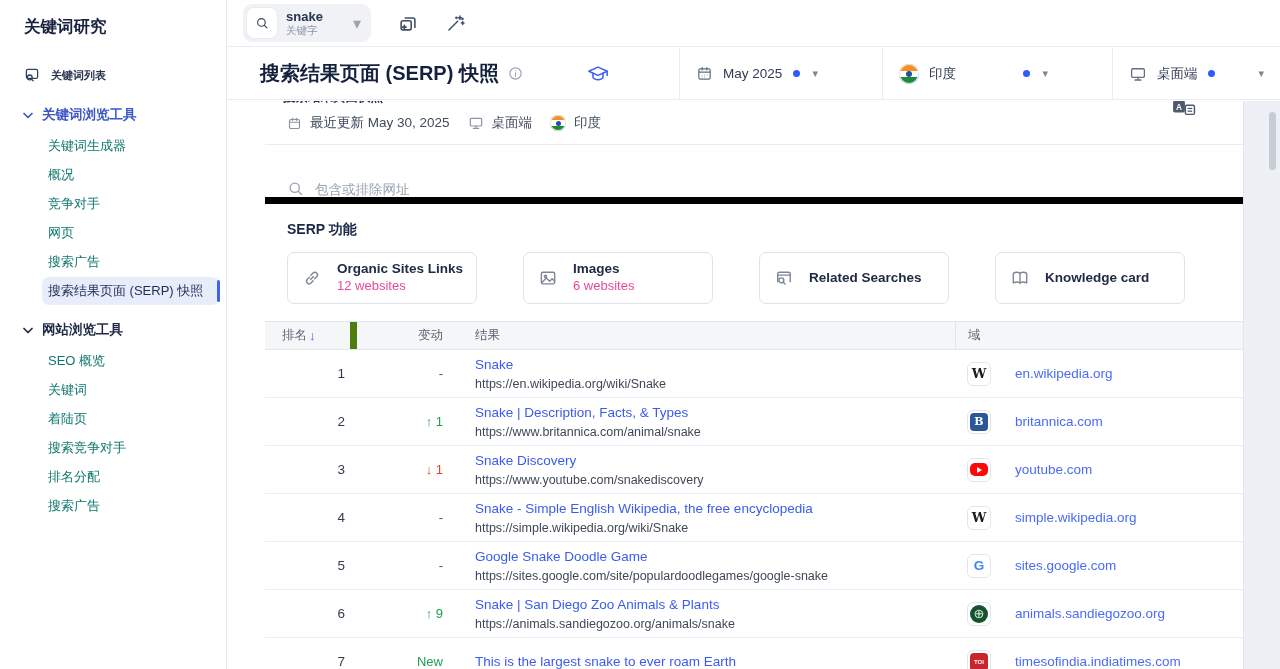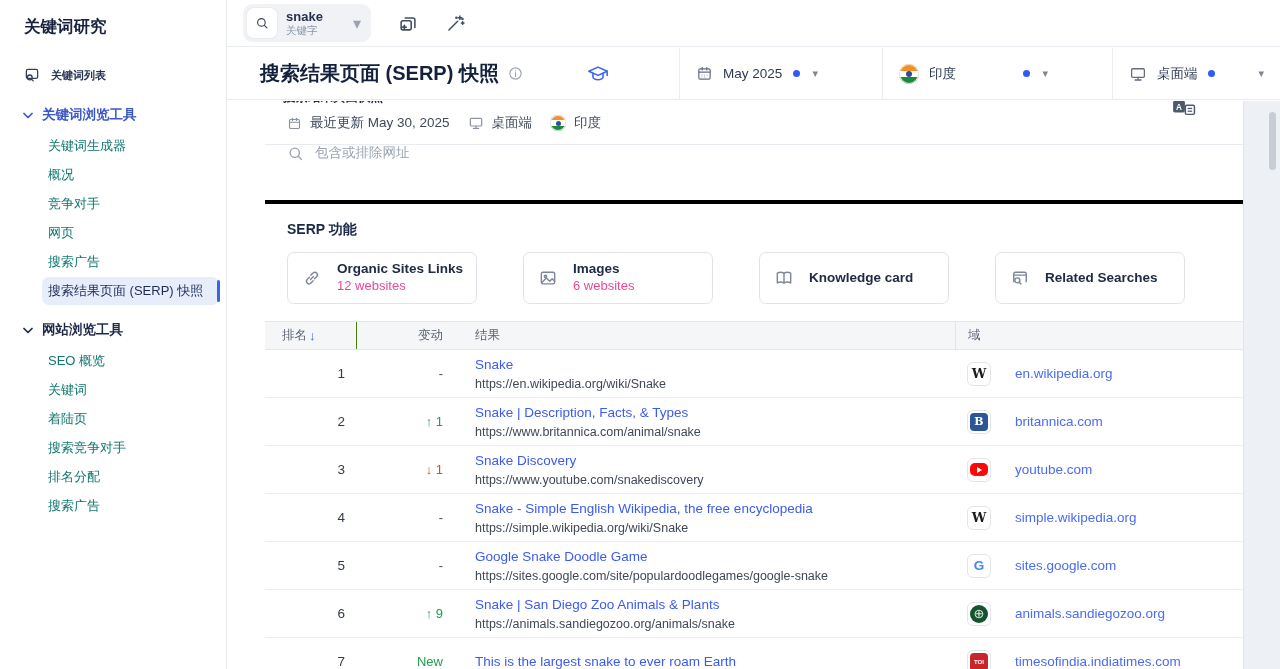--- a/index.html
+++ b/index.html
@@ -66,42 +66,42 @@
   .translate-btn { position:absolute; right:47px; top:-3px; cursor:pointer; }
 
   .clipped-heading { height:4px; overflow:hidden; margin-left:18px; }
   .clipped-heading span { display:block; font-size:12.5px; font-weight:700; color:#1d2a49; line-height:16px; margin-top:-12px; }
 
   .meta-row { display:flex; align-items:center; margin:5px 0 0 22px; height:26px; color:#3f4a5c; font-size:13.5px; }
   .meta-row .m-icon { color:#8b93a3; margin-right:8px; }
   .meta-sep { width:18px; }
   .divider { border-bottom:1px solid #e8ebef; margin-top:8px; }
 
-  .filter-row { display:flex; align-items:flex-start; height:59px; padding-left:22px; border-bottom:4px solid #000000; }
+  .filter-row { display:flex; align-items:flex-end; height:59px; padding-left:22px; border-bottom:7px solid #000000; }
   .filter-row .s-icon { color:#9aa3b2; margin-right:11px; }
   .filter-row input { border:none; outline:none; font-size:13.5px; color:#333f55; width:520px; font-family:inherit; background:transparent; }
   .filter-row input::placeholder { color:#9aa3b3; }
 
   .serp-title { margin:17px 0 0 22px; font-size:14px; font-weight:700; color:#1b2947; }
   .cards-row { display:flex; gap:46px; margin:13px 0 0 22px; }
   .feature-card { width:190px; height:52px; border:1px solid #dfe3e9; border-radius:7px; background:#fff; display:flex; align-items:center; padding:0 14px; cursor:pointer; }
   .feature-card .c-icon { color:#7e8798; flex:none; }
   .card-text { margin-left:15px; line-height:1.25; }
   .card-label { font-size:13.5px; font-weight:700; color:#202b45; white-space:nowrap; }
   .card-sub { font-size:13px; color:#ec4899; }
   .card-sub:empty { display:none; }
 
   
   .serp-table { margin-top:17px; }
   .thead { display:flex; align-items:center; height:29px; background:#f5f6f8; border-top:1px solid #e3e6ec; border-bottom:1px solid #e3e6ec; font-size:12.5px; color:#596274; }
   .col-rank { width:92px; flex:none; }
   .col-change { width:98px; flex:none; text-align:right; padding-right:12px; }
   .col-result { flex:1; padding-left:20px; }
   .col-domain { width:288px; flex:none; padding-left:12px; }
-  .thead .col-rank { display:flex; align-items:center; gap:2px; padding-left:17px; border-right:1px solid #4d7c0f; height:100%; cursor:pointer; }
+  .thead .col-rank { display:flex; align-items:center; gap:2px; padding-left:17px; border-right:7px solid #4d7c0f; height:100%; cursor:pointer; }
   .thead .col-domain { border-left:1px solid #e1e4e9; height:100%; display:flex; align-items:center; }
   .sort-arrow { color:#3e63f1; font-weight:700; font-size:13px; }
   .trow { display:flex; align-items:center; height:48px; border-bottom:1px solid #e9ecf0; background:#fff; }
   .trow .col-rank { text-align:right; padding-right:12px; font-size:13.5px; color:#313b4d; }
   .trow .col-change { font-size:13px; }
   .ct-none { color:#4a5568; }
   .ct-up { color:#1e9e50; }
   .ct-down { color:#e0452c; }
   .ct-new { color:#1e9e50; }
   .ct-up::before { content:"↑ "; }
@@ -398,40 +398,40 @@
             </svg>
         </span>
         <span class="card-text">
           <div class="card-label">Images</div>
           <div class="card-sub">6 websites</div>
         </span>
       </div>
       <div class="feature-card">
         <span class="c-icon">
           <svg width="20" height="20" viewBox="0 0 24 24" fill="none" stroke="currentColor" stroke-width="1.7" stroke-linecap="round" stroke-linejoin="round">
-              <path d="M4 6.2 c2.5-1.4 5.5-1.4 8 0 c2.5-1.4 5.5-1.4 8 0 V18 c-2.5-1.4-5.5-1.4-8 0 c-2.5-1.4-5.5-1.4-8 0 Z"></path>
-              <line x1="12" y1="6.2" x2="12" y2="18"></line>
-            </svg>
-        </span>
-        <span class="card-text">
-          <div class="card-label">Knowledge card</div>
-
-        </span>
-      </div>
-      <div class="feature-card">
-        <span class="c-icon">
-          <svg width="20" height="20" viewBox="0 0 24 24" fill="none" stroke="currentColor" stroke-width="1.7" stroke-linecap="round" stroke-linejoin="round">
               <path d="M4.5 16.5 V7 a2 2 0 0 1 2-2 h11 a2 2 0 0 1 2 2 v9.5"></path>
               <line x1="4.5" y1="8.5" x2="19.5" y2="8.5"></line>
               <circle cx="8.8" cy="14.8" r="3"></circle>
               <line x1="11" y1="17" x2="13.2" y2="19.2"></line>
             </svg>
         </span>
         <span class="card-text">
           <div class="card-label">Related Searches</div>
+
+        </span>
+      </div>
+      <div class="feature-card">
+        <span class="c-icon">
+          <svg width="20" height="20" viewBox="0 0 24 24" fill="none" stroke="currentColor" stroke-width="1.7" stroke-linecap="round" stroke-linejoin="round">
+              <path d="M4 6.2 c2.5-1.4 5.5-1.4 8 0 c2.5-1.4 5.5-1.4 8 0 V18 c-2.5-1.4-5.5-1.4-8 0 c-2.5-1.4-5.5-1.4-8 0 Z"></path>
+              <line x1="12" y1="6.2" x2="12" y2="18"></line>
+            </svg>
+        </span>
+        <span class="card-text">
+          <div class="card-label">Knowledge card</div>
 
         </span>
       </div>
     </div>
 
     <div class="serp-table">
       <div class="thead">
         <div class="col-rank">
           <span>排名</span>
           <span class="sort-arrow">↓</span>

